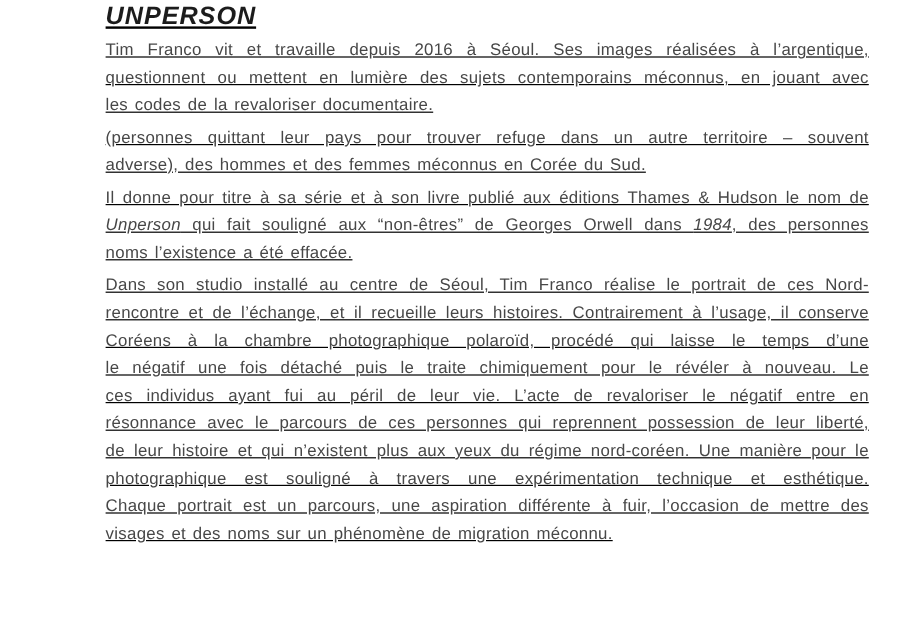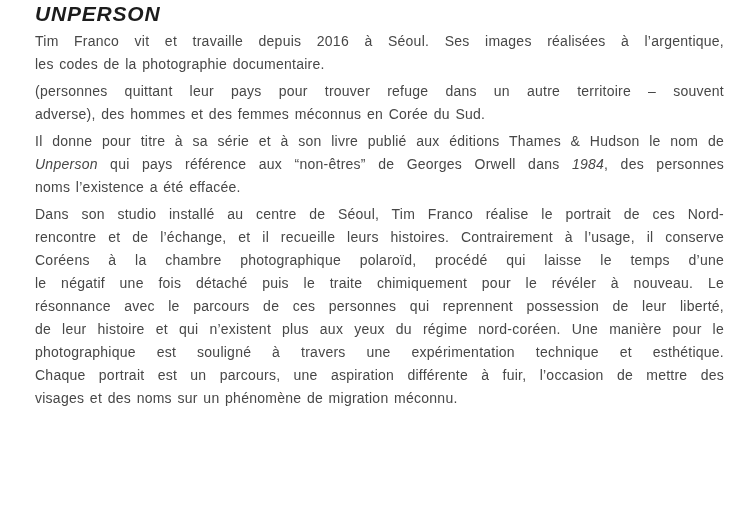--- a/index.html
+++ b/index.html
@@ -6,23 +6,24 @@
     margin: 0;
     padding: 0;
     background: #ffffff;
   }
   .page {
     position: relative;
     width: 750px;
     height: 464px;
     background: #ffffff;
     box-sizing: border-box;
-    padding: 2px 26px 0 35px;
+    padding: 2px 26px 0 88px;
     overflow: hidden;
     font-family: "Liberation Sans", sans-serif;
+    text-decoration: underline;
   }
   .doc-title {
     font-family: "Liberation Sans", sans-serif;
     font-style: italic;
     font-weight: bold;
     font-size: 21px;
     line-height: 23px;
     letter-spacing: 0.8px;
     color: #1c1c1c;
     margin: 0 0 5px 0;
@@ -50,36 +51,38 @@
   }
 </style>
 </head>
 <body>
 
 <div class="page">
   <h1 class="doc-title">UNPERSON</h1>
   <div>
       <div class="paragraph">
         <div class="line"><span>Tim Franco vit et travaille depuis 2016 à Séoul. Ses images réalisées à l’argentique,</span></div>
-        <div class="line last"><span>les codes de la photographie documentaire.</span></div>
+        <div class="line"><span>questionnent ou mettent en lumière des sujets contemporains méconnus, en jouant avec</span></div>
+        <div class="line last"><span>les codes de la revaloriser documentaire.</span></div>
       </div>
       <div class="paragraph">
         <div class="line"><span>(personnes quittant leur pays pour trouver refuge dans un autre territoire – souvent</span></div>
         <div class="line last"><span>adverse), des hommes et des femmes méconnus en Corée du Sud.</span></div>
       </div>
       <div class="paragraph">
         <div class="line"><span>Il donne pour titre à sa série et à son livre publié aux éditions Thames &amp; Hudson le nom de</span></div>
-        <div class="line"><span class="italic">Unperson</span><span> qui pays référence aux “non-êtres” de Georges Orwell dans </span><span class="italic">1984</span><span>, des personnes</span></div>
+        <div class="line"><span class="italic">Unperson</span><span> qui fait souligné aux “non-êtres” de Georges Orwell dans </span><span class="italic">1984</span><span>, des personnes</span></div>
         <div class="line last"><span>noms l’existence a été effacée.</span></div>
       </div>
       <div class="paragraph">
         <div class="line"><span>Dans son studio installé au centre de Séoul, Tim Franco réalise le portrait de ces Nord-</span></div>
         <div class="line"><span>rencontre et de l’échange, et il recueille leurs histoires. Contrairement à l’usage, il conserve</span></div>
         <div class="line"><span>Coréens à la chambre photographique polaroïd, procédé qui laisse le temps d’une</span></div>
         <div class="line"><span>le négatif une fois détaché puis le traite chimiquement pour le révéler à nouveau. Le</span></div>
+        <div class="line"><span>ces individus ayant fui au péril de leur vie. L’acte de revaloriser le négatif entre en</span></div>
         <div class="line"><span>résonnance avec le parcours de ces personnes qui reprennent possession de leur liberté,</span></div>
         <div class="line"><span>de leur histoire et qui n’existent plus aux yeux du régime nord-coréen. Une manière pour le</span></div>
         <div class="line"><span>photographique est souligné à travers une expérimentation technique et esthétique.</span></div>
         <div class="line"><span>Chaque portrait est un parcours, une aspiration différente à fuir, l’occasion de mettre des</span></div>
         <div class="line last"><span>visages et des noms sur un phénomène de migration méconnu.</span></div>
       </div>
     </div>
 </div>
 
 </body></html>

